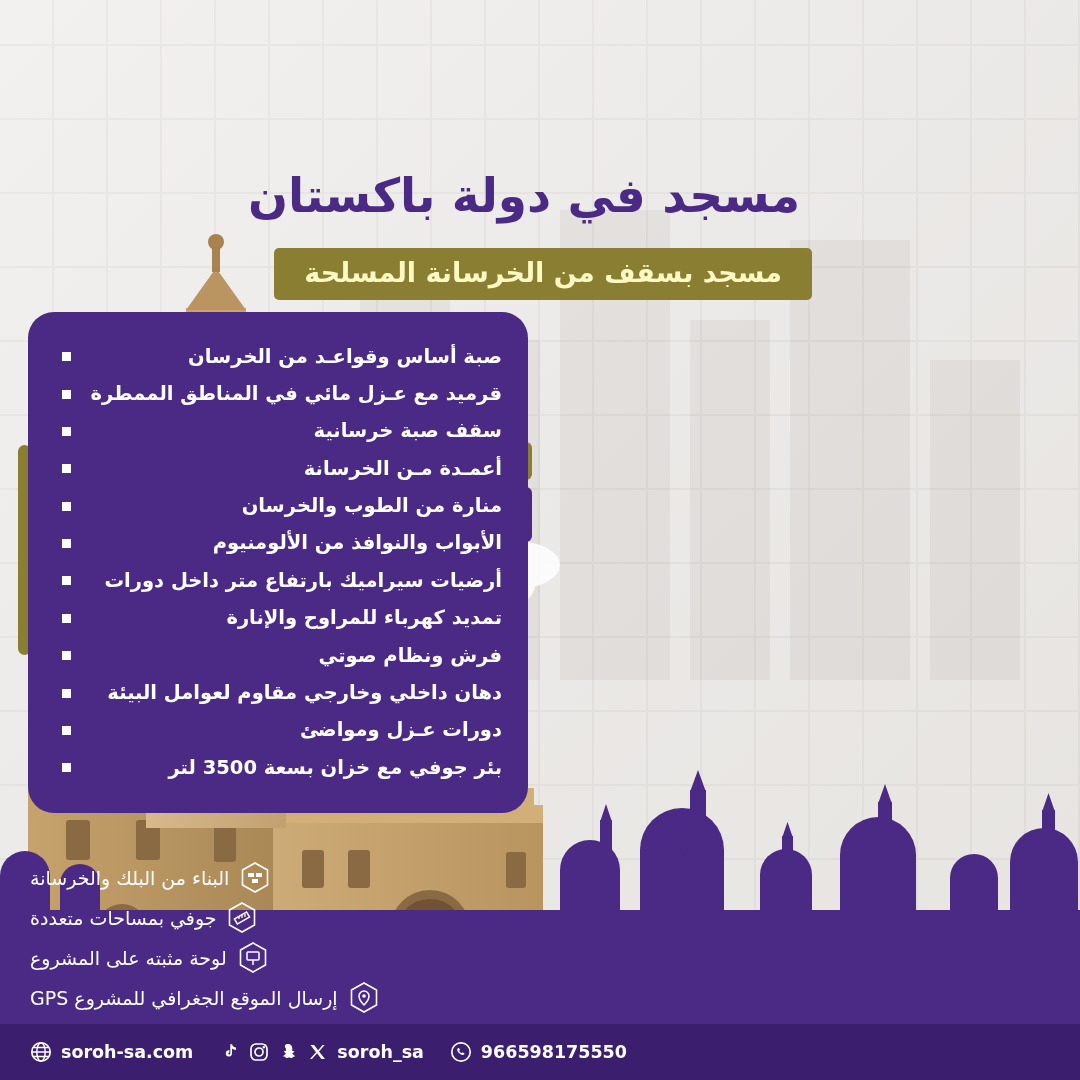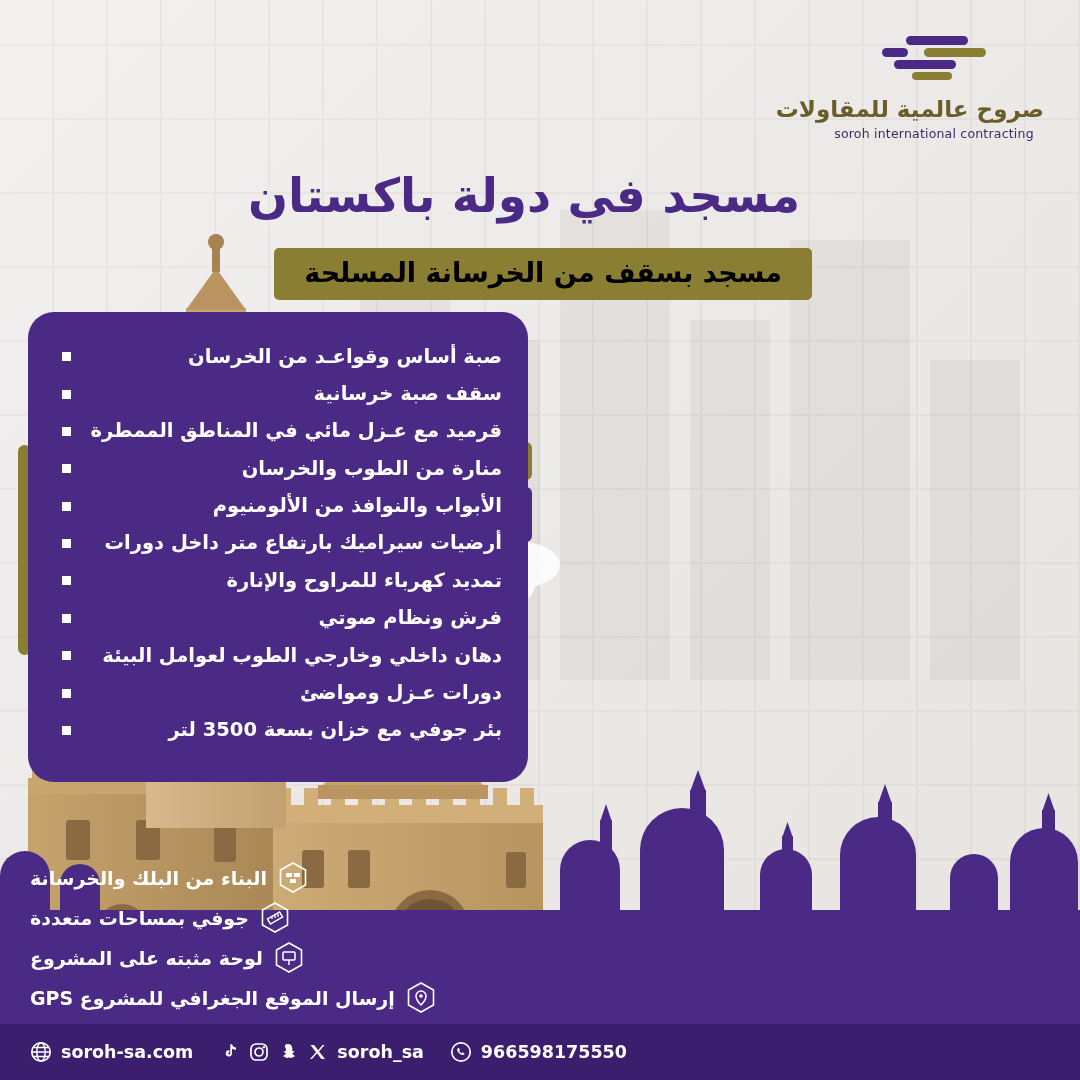--- a/index.html
+++ b/index.html
@@ -45,21 +45,21 @@
   
   .headline {
     position: absolute; top: 168px; right: 0; left: 0;
     text-align: center;
     font-size: 47px; font-weight: bold; color: #4b2a86;
     direction: rtl; padding-right: 32px;
   }
   .subheadline {
     position: absolute; top: 248px; right: 268px;
     background: #8a7e33;
-    color: #000000; font-size: 27px; font-weight: bold;
+    color: #fef9c3; font-size: 27px; font-weight: bold;
     padding: 9px 30px 12px; border-radius: 5px;
     direction: rtl; white-space: nowrap;
   }
 
   
   .duration {
     position: absolute; top: 442px; right: 548px;
     width: 216px; text-align: center;
   }
   .duration-title {
@@ -110,21 +110,21 @@
   
   .services {
     position: absolute; bottom: 58px; left: 30px; width: 530px;
     direction: rtl; text-align: left;
   }
   .services .srow {
     display: flex; flex-direction: row-reverse; align-items: center;
     justify-content: flex-start; margin-bottom: 9px; gap: 12px;
   }
   .services .stext {
-    color: #ffffff; font-size: 19px; font-weight: bold; white-space: nowrap;
+    color: #ffffff; font-size: 19px; font-weight: normal; white-space: nowrap;
   }
   .hex {
     width: 28px; height: 31px; flex: 0 0 auto;
     display: flex; align-items: center; justify-content: center;
   }
 
   
   .footer {
     position: absolute; bottom: 0; left: 0; right: 0; height: 56px;
     background: #3b1f6e; display: flex; align-items: center;
@@ -144,33 +144,20 @@
 
   <svg class="bg-skyline-faint" viewBox="0 0 760 620">
     <rect x="40" y="200" width="90" height="420" fill="#6b5f55"></rect>
     <rect x="150" y="280" width="70" height="340" fill="#6b5f55"></rect>
     <rect x="240" y="150" width="110" height="470" fill="#6b5f55"></rect>
     <rect x="370" y="260" width="80" height="360" fill="#6b5f55"></rect>
     <rect x="470" y="180" width="120" height="440" fill="#6b5f55"></rect>
     <rect x="610" y="300" width="90" height="320" fill="#6b5f55"></rect>
   </svg>
 
-  <div class="logo-block">
-    <div class="logo-mark">
-      <svg viewBox="0 0 140 48" width="140" height="48">
-        <rect x="42" y="2" width="62" height="9" rx="4.5" fill="#4b2a86"></rect>
-        <rect x="60" y="14" width="62" height="9" rx="4.5" fill="#8a7e33"></rect>
-        <rect x="30" y="26" width="62" height="9" rx="4.5" fill="#4b2a86"></rect>
-        <rect x="18" y="14" width="26" height="9" rx="4.5" fill="#4b2a86"></rect>
-        <rect x="48" y="38" width="40" height="8" rx="4" fill="#8a7e33"></rect>
-      </svg>
-    </div>
-    <div class="logo-ar">صروح عالمية للمقاولات</div>
-    <div class="logo-en">soroh international contracting</div>
-  </div>
 
   <div class="headline">مسجد في دولة باكستان</div>
   <div class="subheadline">مسجد بسقف من الخرسانة المسلحة</div>
 
   <svg class="clouds" viewBox="0 0 340 190">
     <g fill="#ffffff" opacity="0.9">
       <ellipse cx="90" cy="120" rx="72" ry="34"></ellipse>
       <ellipse cx="150" cy="100" rx="55" ry="30"></ellipse>
       <ellipse cx="215" cy="125" rx="70" ry="32"></ellipse>
       <ellipse cx="265" cy="105" rx="45" ry="24"></ellipse>
@@ -290,25 +277,29 @@
   <div class="side-bar-l"></div>
 
   <div class="features">
     <ul>
       <li>
           <span class="bullet"></span>
           <span class="txt">صبة أساس وقواعـد من الخرسان</span>
         </li>
       <li>
           <span class="bullet"></span>
+          <span class="txt">قرميد مع عـزل مائي في المناطق الممطرة</span>
+        </li>
+      <li>
+          <span class="bullet"></span>
           <span class="txt">سقف صبة خرسانية</span>
         </li>
       <li>
           <span class="bullet"></span>
-          <span class="txt">قرميد مع عـزل مائي في المناطق الممطرة</span>
+          <span class="txt">أعمـدة مـن الخرسانة</span>
         </li>
       <li>
           <span class="bullet"></span>
           <span class="txt">منارة من الطوب والخرسان</span>
         </li>
       <li>
           <span class="bullet"></span>
           <span class="txt">الأبواب والنوافذ من الألومنيوم</span>
         </li>
       <li>
@@ -318,21 +309,21 @@
       <li>
           <span class="bullet"></span>
           <span class="txt">تمديد كهرباء للمراوح والإنارة</span>
         </li>
       <li>
           <span class="bullet"></span>
           <span class="txt">فرش ونظام صوتي</span>
         </li>
       <li>
           <span class="bullet"></span>
-          <span class="txt">دهان داخلي وخارجي الطوب لعوامل البيئة</span>
+          <span class="txt">دهان داخلي وخارجي مقاوم لعوامل البيئة</span>
         </li>
       <li>
           <span class="bullet"></span>
           <span class="txt">دورات عـزل ومواضئ</span>
         </li>
       <li>
           <span class="bullet"></span>
           <span class="txt">بئر جوفي مع خزان بسعة 3500 لتر</span>
         </li>
     </ul>

